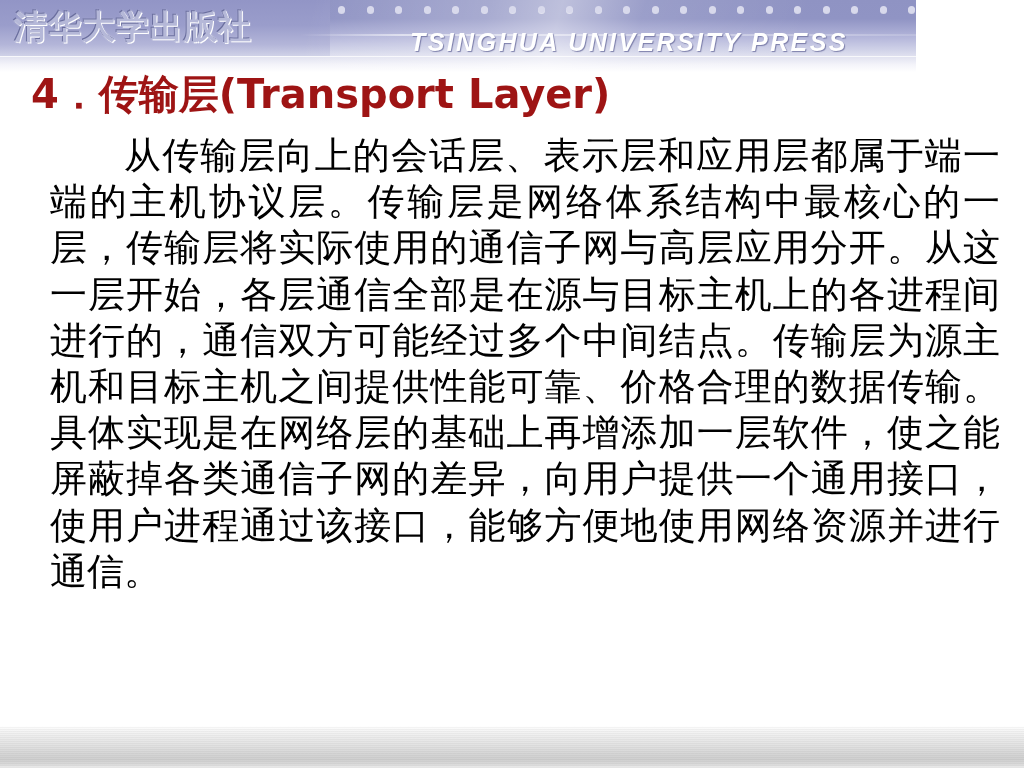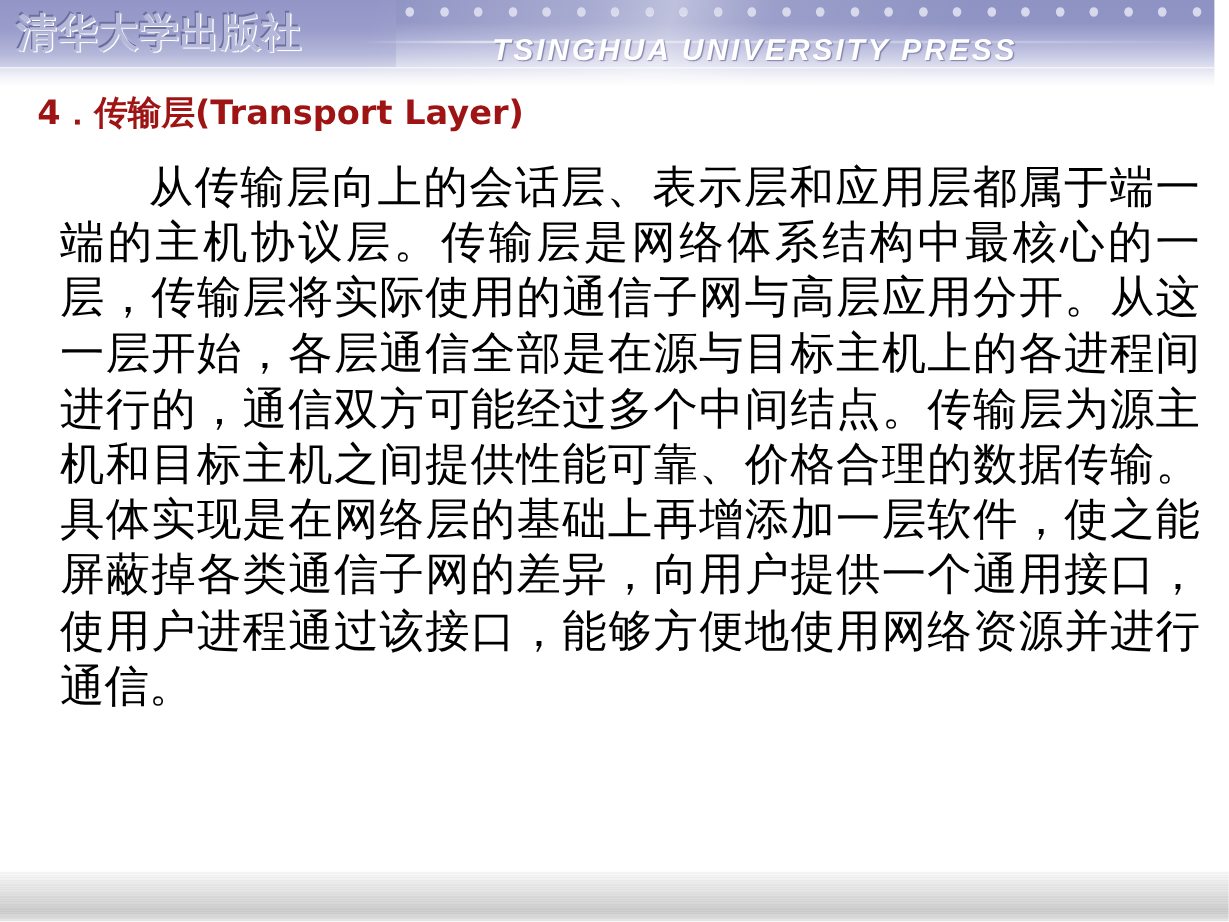--- a/index.html
+++ b/index.html
@@ -21,21 +21,21 @@
     height: 768px;
     background: #ffffff;
     overflow: hidden;
   }
 
   
   .header {
     position: absolute;
     left: 0;
     top: 0;
-    width: 1012px;
+    width: 916px;
     height: 72px;
     overflow: hidden;
   }
   .header-bg {
     position: absolute;
     left: 0;
     top: 0;
     width: 1024px;
     height: 72px;
     background: linear-gradient(to bottom,
@@ -143,21 +143,21 @@
     text-shadow: 1px 1px 1px rgba(110,113,160,0.85);
     white-space: nowrap;
   }
 
   
   .title {
     position: absolute;
     left: 31px;
     top: 74px;
     font-family: "DejaVu Sans", "Liberation Sans", sans-serif;
-    font-size: 28px;
+    font-size: 40px;
     font-weight: bold;
     color: #9e1414;
     letter-spacing: 0px;
     white-space: nowrap;
     line-height: 40px;
   }
 
   
   .body-text {
     position: absolute;

